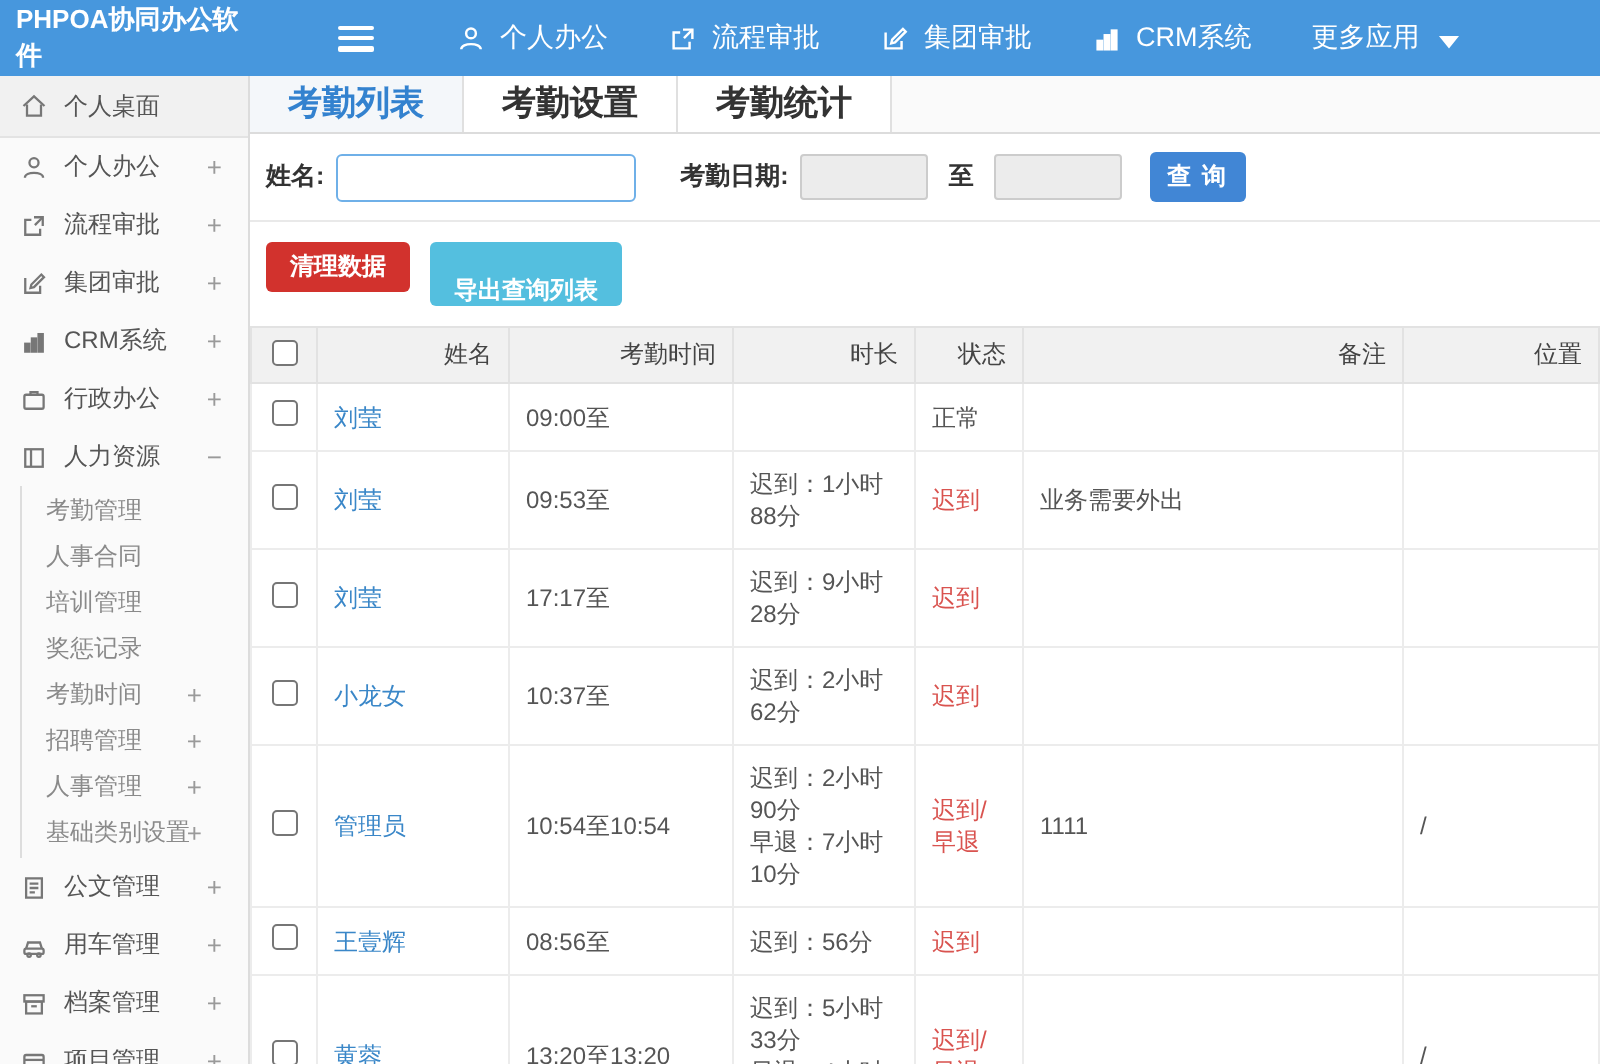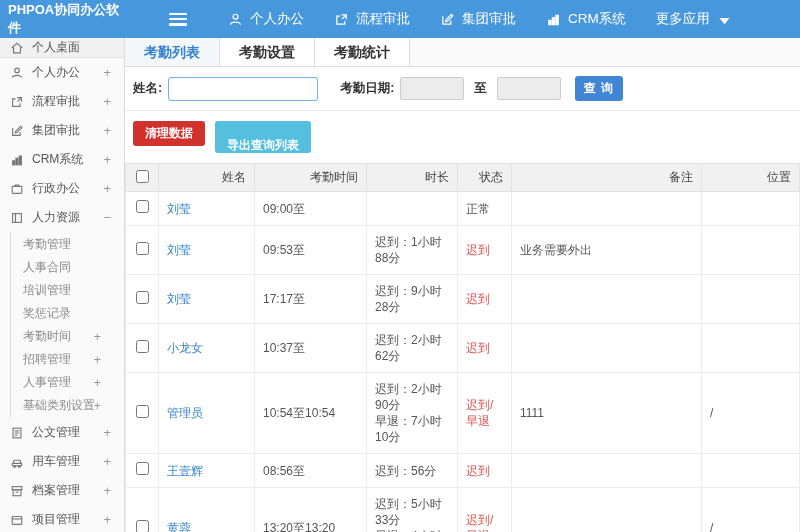--- a/index.html
+++ b/index.html
@@ -17,32 +17,32 @@
   .nav-item .icon { margin-right:7px; }
   .nav-item .icon.caret { margin:2px 0 0 7px; }
   .icon { width:15px; height:15px; display:inline-flex; color:inherit; }
   .icon svg { width:100%; height:100%; }
 
   
   .layout { display:flex; height:494px; }
   .sidebar { width:125px; flex:none; background:#fafafa; border-right:1px solid #dcdcdc;
     font-size:12px; color:#555; overflow:hidden; }
   .side-item { height:29px; display:flex; align-items:center; padding:0 10px; position:relative; cursor:pointer; }
-  .side-item.first { height:20px; background:#f1f1f1; border-bottom:1px solid #e3e3e3; }
+  .side-item.first { height:31px; background:#f1f1f1; border-bottom:1px solid #e3e3e3; }
   .side-item .icon { width:14px; height:14px; margin-right:8px; color:#777; flex:none; }
   .expand { position:absolute; right:13px; color:#9a9a9a; font-size:13px; font-weight:normal; }
   .submenu { margin-left:10px; border-left:1px solid #ddd; padding:1px 0; }
   .sub-item { height:23px; display:flex; align-items:center; padding-left:12px; color:#8a8a8a;
     position:relative; cursor:pointer; }
   .sub-item .expand { right:23px; }
 
   
   .main { flex:1; display:flex; flex-direction:column; background:#fff; min-width:0; }
   .tabbar { height:29px; background:#fafafa; border-bottom:1px solid #dcdcdc; display:flex; flex:none; }
-  .tab { padding:0 19px; line-height:28px; font-size:14px; color:#333; font-weight:bold;
+  .tab { padding:0 19px; line-height:28px; font-size:17px; color:#333; font-weight:bold;
     background:#fff; border-right:1px solid #e0e0e0; cursor:pointer; }
   .tab.active { color:#3382cf; background:#f4f7fa; }
 
   .filterbar { display:flex; align-items:center; padding:9px 8px 9px 8px; border-bottom:1px solid #e9e9e9; flex:none; }
   .flabel { font-size:12.5px; font-weight:bold; color:#333; margin-right:6px; white-space:nowrap; }
   .flabel.date { margin-left:22px; }
   .flabel.to { margin:0 10px; font-weight:bold; }
   .name-input { width:150px; height:24px; border:1px solid #6fb0e8; border-radius:3px; padding:0 6px;
     font-size:12px; outline:none; }
   .date-input { width:64px; height:23px; border:1px solid #ccc; background:#ececec; border-radius:2px; }

